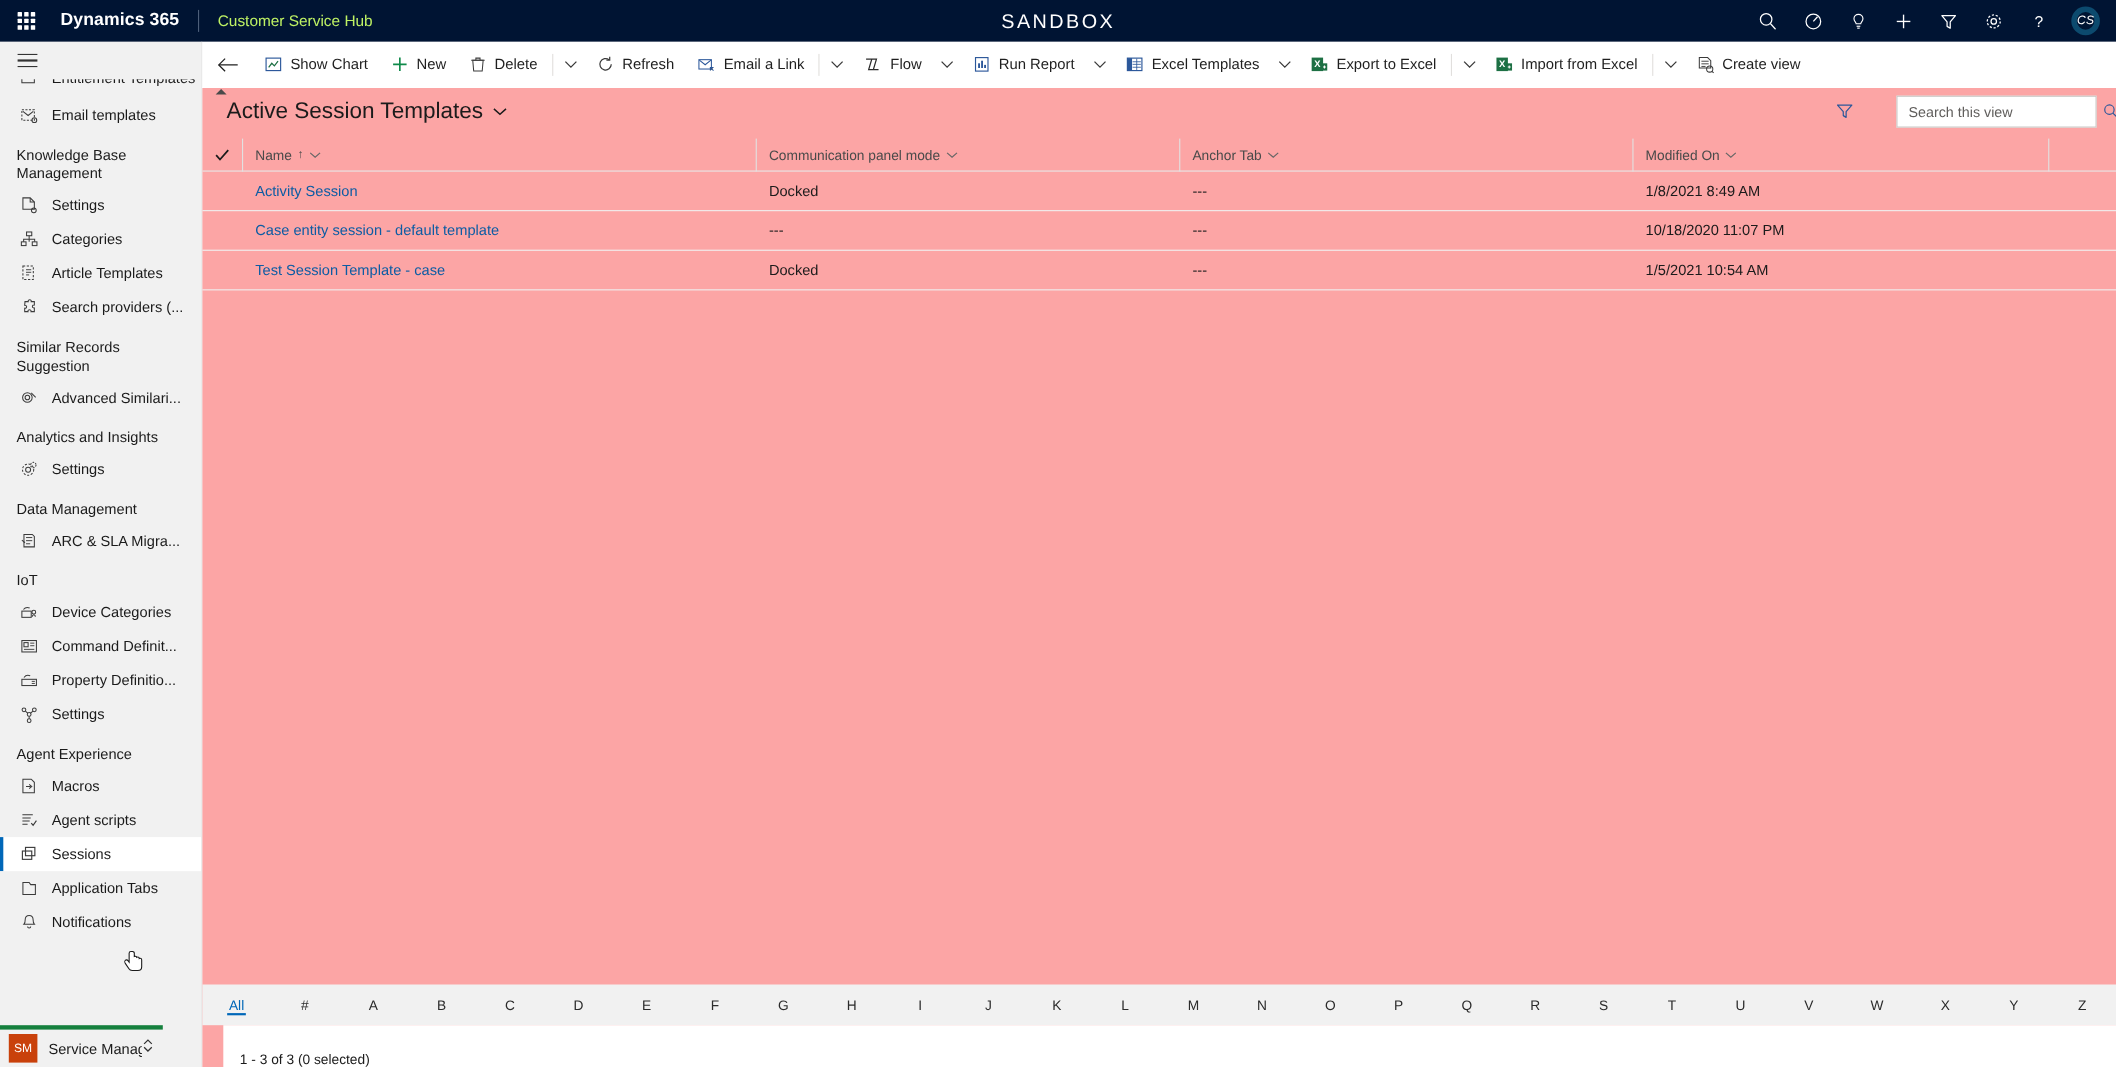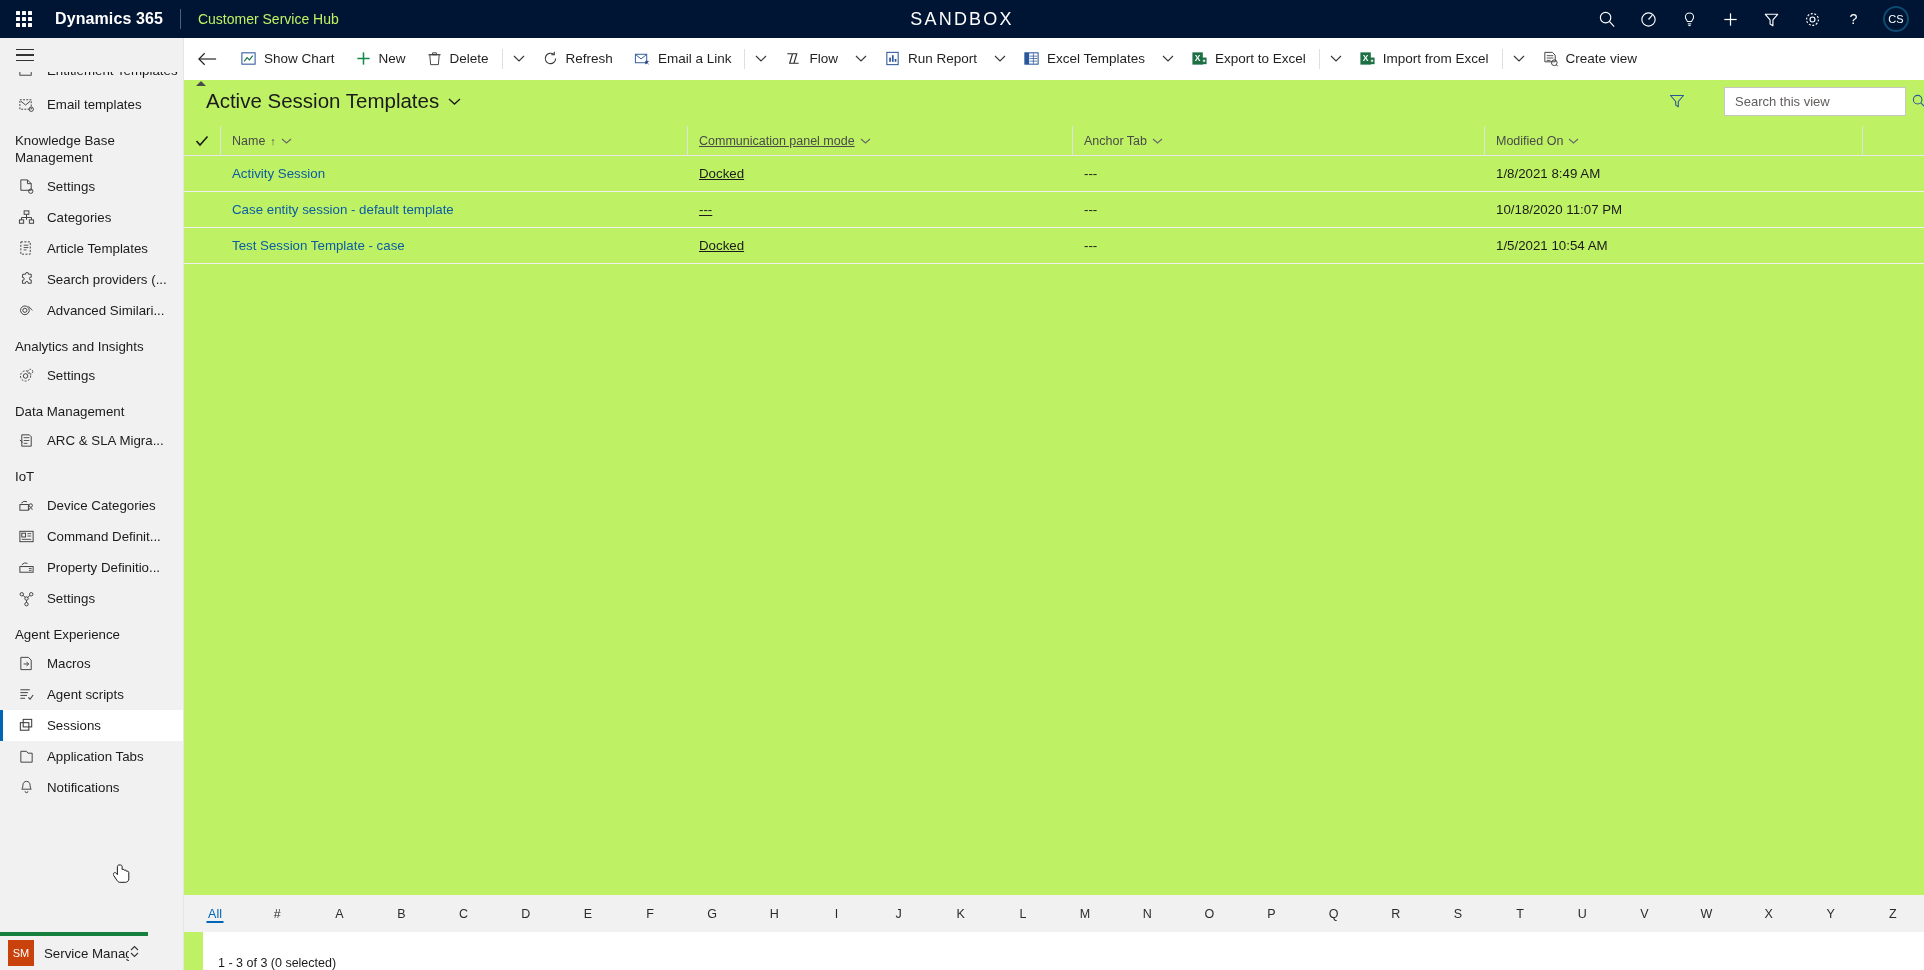--- a/index.html
+++ b/index.html
@@ -49,23 +49,24 @@
     width: 41px; height: 38px; display: flex; align-items: center; justify-content: center;
     cursor: pointer;
   }
   .tb-icon svg { display: block; }
   .avatar-wrap {
     width: 44px; height: 38px; display: flex; align-items: center; justify-content: center;
     cursor: pointer;
   }
   .avatar {
     width: 26px; height: 26px; border-radius: 50%;
-    border: 2px solid #0c4a6e; color: #ffffff;
+    border: 5px solid #0c4a6e; color: #ffffff;
     font-size: 11px; display: flex; align-items: center; justify-content: center;
     letter-spacing: 0.2px;
+    font-style: italic;
   }
 
   
   .cmdbar {
     position: absolute; top: 38px; left: 184px; width: 1740px; height: 42px;
     background: #ffffff; display: flex; align-items: center;
     border-bottom: 1px solid #ffffff;
   }
   .cmd-back {
     width: 34px; height: 34px; margin-left: 6px; margin-right: 6px;
@@ -127,21 +128,21 @@
   .sb-badge {
     width: 26px; height: 26px; background: #c9410b; color: #ffffff;
     font-size: 11px; display: flex; align-items: center; justify-content: center;
     flex: 0 0 26px;
   }
   .sb-footer-label { font-size: 13.3px; color: #1b1b1b; margin-left: 10px; flex: 1; white-space: nowrap; overflow: hidden; }
 
   
   .main {
     position: absolute; top: 80px; left: 184px; width: 1740px; height: 890px;
-    background: #bef264;
+    background: #fca5a5;
   }
   .view-header {
     height: 42px; display: flex; align-items: center; padding-left: 22px;
     position: relative;
   }
   .view-title {
     font-size: 20.5px; color: #1b1b1b; font-weight: normal; cursor: pointer;
   }
   .view-caret { margin-left: 9px; display: inline-flex; cursor: pointer; }
   .view-tools {
@@ -170,21 +171,21 @@
   .col-check {
     width: 36px; flex: 0 0 36px; display: flex; align-items: center; justify-content: center;
     cursor: pointer;
   }
   .hcell {
     display: flex; align-items: center; height: 30px; gap: 5px;
     border-left: 1px solid #e1e1e1; padding-left: 11px; cursor: pointer;
     overflow: hidden; white-space: nowrap;
   }
   .c-name { flex: 0 0 467px; }
-  .c-panel { flex: 0 0 385px; text-decoration: underline; }
+  .c-panel { flex: 0 0 385px; }
   .c-anchor { flex: 0 0 412px; }
   .c-mod { flex: 0 0 378px; }
   .c-end { flex: 0 0 6px; border-left: 1px solid #e1e1e1; height: 30px; }
   .sort-arrow { font-size: 11px; color: #4a4a4a; }
 
   .grid-row {
     display: flex; align-items: center; height: 36px;
     border-bottom: 1px solid #f0f0f0; font-size: 13.3px;
     cursor: pointer;
   }
@@ -352,20 +353,21 @@
         <span>Article Templates</span>
       </div>
       <div class="nav-item">
         <span class="nav-icon">
           <svg width="17" height="17" viewBox="0 0 18 18">
             <path d="M5 3.4h3.1a1.5 1.5 0 112.9 0H14v3.2a1.5 1.5 0 100 2.9V13h-3.2a1.5 1.5 0 10-2.9 0H4.7V9.8a1.5 1.5 0 100-2.9z" fill="none" stroke="#3b3b3b" stroke-width="1"></path>
           </svg>
         </span>
         <span>Search providers (...</span>
       </div>
+      <div class="nav-group">Similar Records Suggestion</div>
       <div class="nav-item">
         <span class="nav-icon">
           <svg width="17" height="17" viewBox="0 0 18 18">
             <circle cx="7.3" cy="8.8" r="4.6" fill="none" stroke="#3b3b3b" stroke-width="1"></circle>
             <circle cx="7.3" cy="8.8" r="2.2" fill="none" stroke="#3b3b3b" stroke-width="1"></circle>
             <path d="M11 4.5l4.3 4.3" stroke="#3b3b3b" stroke-width="1"></path>
           </svg>
         </span>
         <span>Advanced Similari...</span>
       </div>

